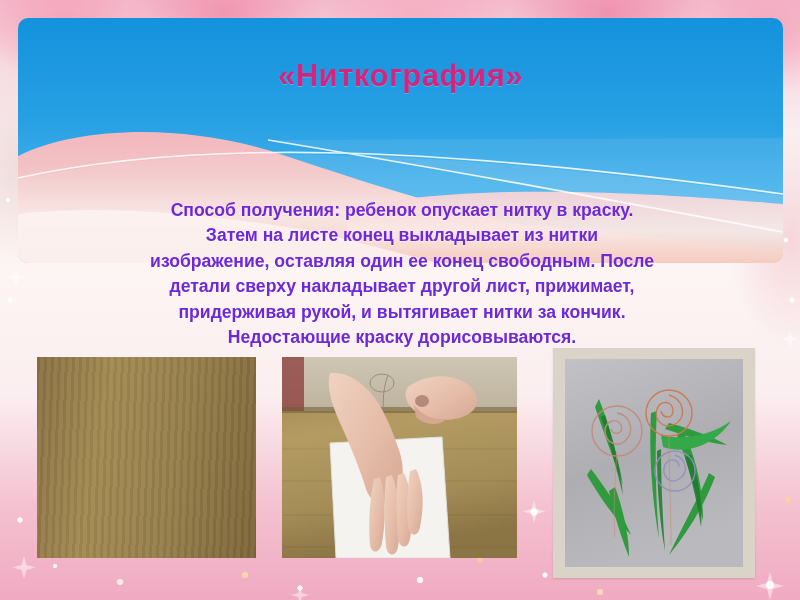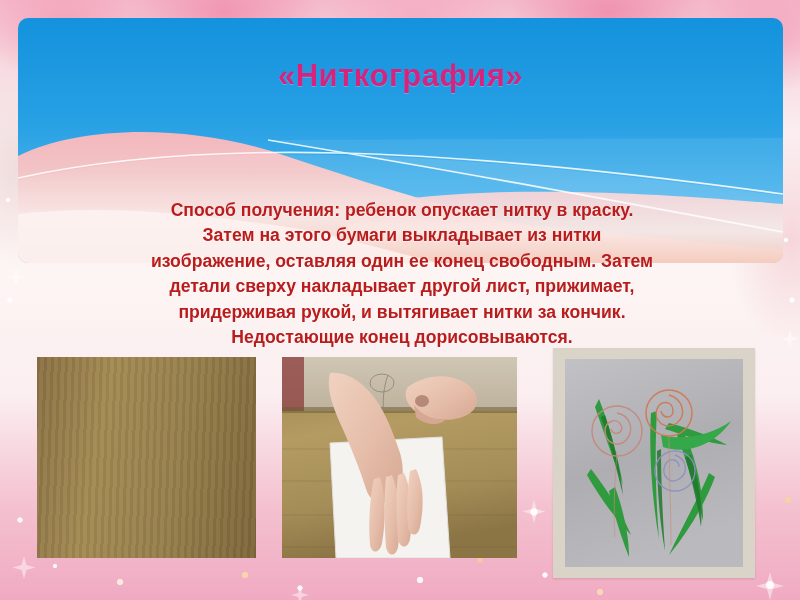--- a/index.html
+++ b/index.html
@@ -73,21 +73,21 @@
     letter-spacing:.5px;
     color:#d6247e;
     text-shadow:0 1px 0 rgba(255,255,255,.22);
   }
 
   
   .body-text {
     position:absolute; left:72px; top:198px; width:660px;
     text-align:center;
     font-size:17.6px; font-weight:bold; line-height:25.4px;
-    color:#b91c1c;
+    color:#6d28d9;
     text-shadow:0 1px 1px rgba(255,255,255,.55);
   }
 
   
   .photo { position:absolute; overflow:hidden; }
 
   .photo-1 { left:37px;  top:357px; width:219px; height:201px; }
   .photo-2 { left:282px; top:357px; width:235px; height:201px; }
   .frame-3 { position:absolute; left:553px; top:348px; width:202px; height:230px;
              background:#d9d3c8; padding:11px 12px; box-shadow:0 1px 2px rgba(0,0,0,.12); }
@@ -151,25 +151,25 @@
       </g>
       <path d="M0 162 C 180 122, 420 130, 765 178 L 765 245 L 0 245 Z" fill="#ffffff" opacity="0.10"></path>
       <path d="M252 122 C 422 152, 562 178, 765 216 L 765 120 Z" fill="#ffffff" opacity="0.08"></path>
     </svg>
 
     <div class="title nosel">«Ниткография»</div>
   </div>
 
   <div class="body-text nosel">
     <div>Способ получения: ребенок опускает нитку в краску.</div>
-    <div>Затем на этого бумаги выкладывает из нитки</div>
-    <div>изображение, оставляя один ее конец свободным. Затем</div>
+    <div>Затем на листе конец выкладывает из нитки</div>
+    <div>изображение, оставляя один ее конец свободным. После</div>
     <div>детали сверху накладывает другой лист, прижимает,</div>
     <div>придерживая рукой, и вытягивает нитки за кончик.</div>
-    <div>Недостающие конец дорисовываются.</div>
+    <div>Недостающие краску дорисовываются.</div>
   </div>
 
   <div class="photo photo-1">
     <div class="wood"></div>
     <svg width="219" height="201" viewBox="0 0 219 201">
 
       <polygon points="42,10 140,8 142,194 44,196" fill="#f2f1ee" stroke="#dddcd8" stroke-width="1"></polygon>
       <polygon points="42,10 140,8 142,194 44,196" fill="url(#p1shade)"></polygon>
       <defs>
         <linearGradient id="p1shade" x1="0" y1="0" x2="1" y2="0.3">

